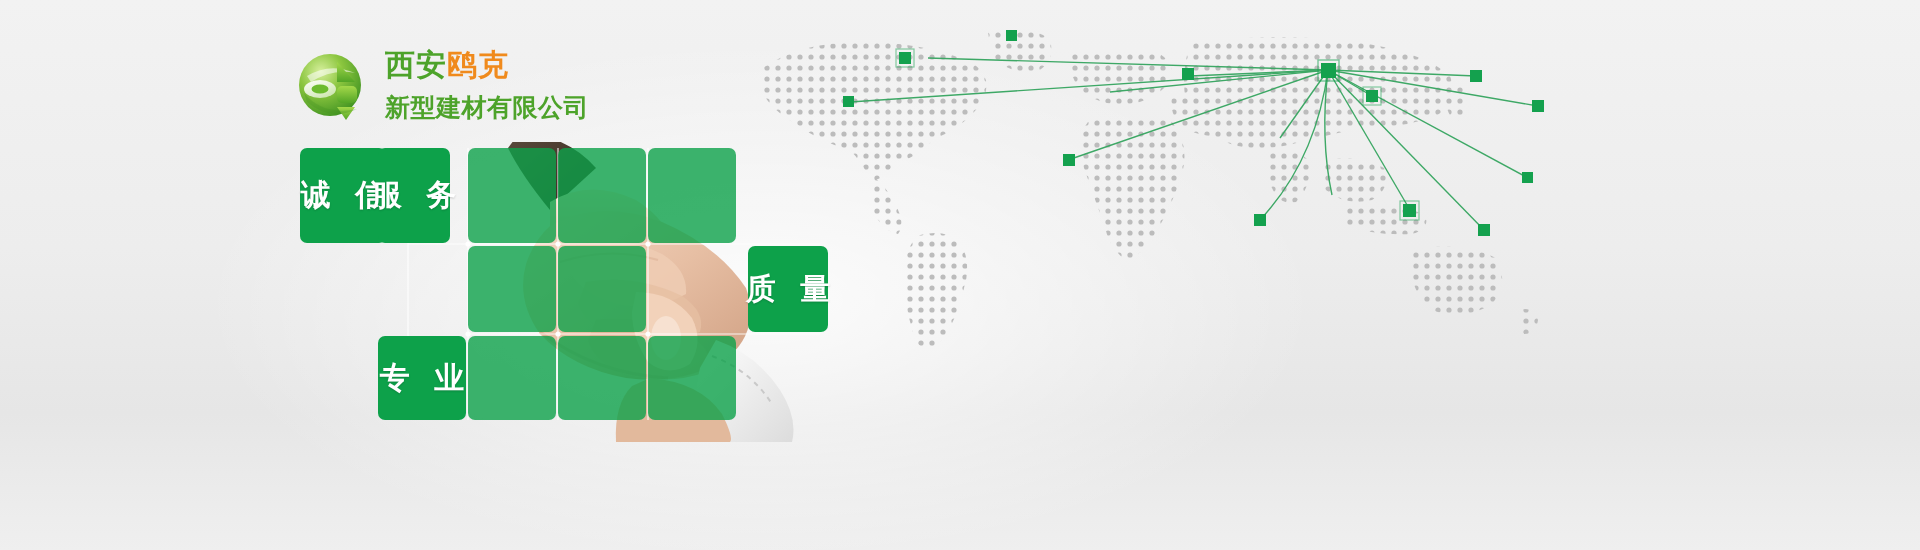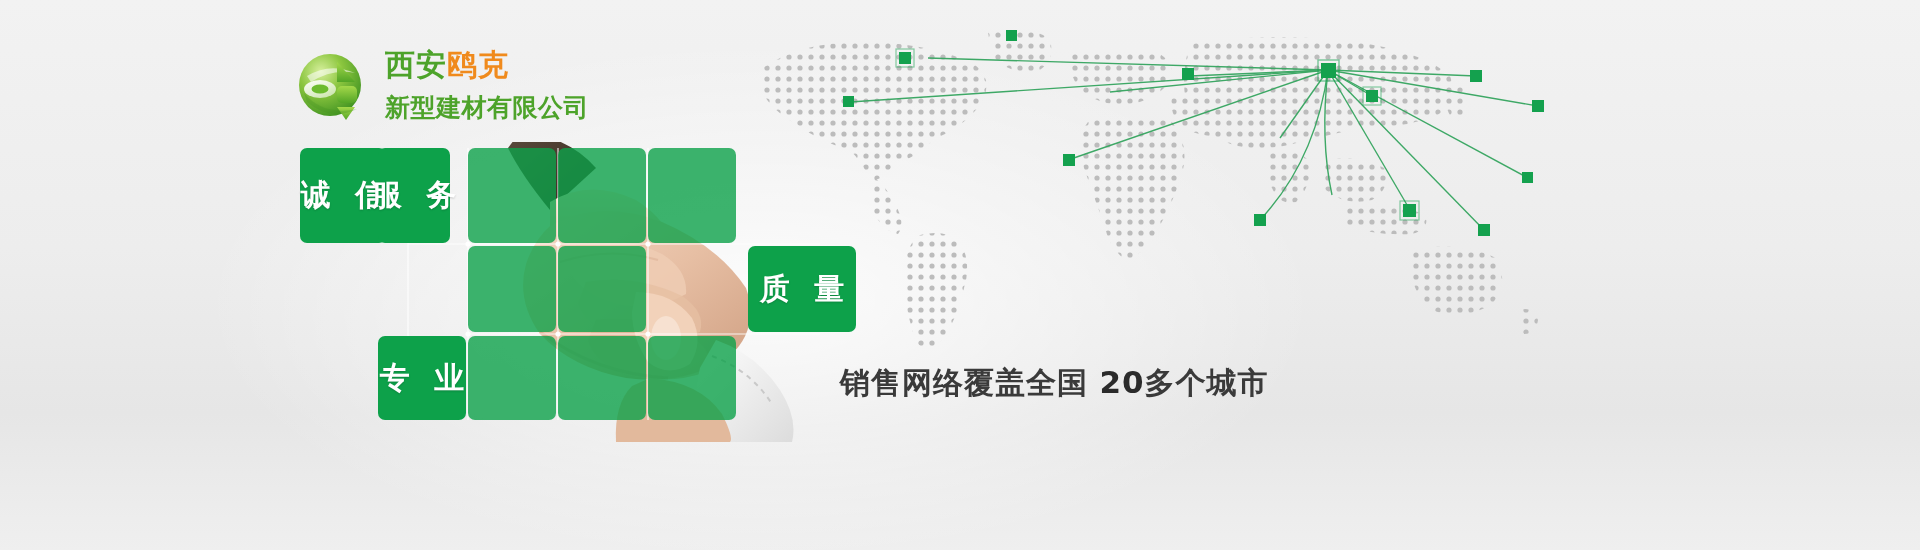--- a/index.html
+++ b/index.html
@@ -341,30 +341,27 @@
     </div>
     <div class="tile filled" style="left:88px;  top:0px;   width:72px;  height:95px;">
       <span class="tile-label">服 务</span>
     </div>
     <div class="tile glass" style="left:178px; top:0px;   width:88px;  height:95px;"></div>
     <div class="tile glass" style="left:268px; top:0px;   width:88px;  height:95px;"></div>
     <div class="tile glass" style="left:358px; top:0px;   width:88px;  height:95px;"></div>
 
     <div class="tile glass" style="left:178px; top:98px;  width:88px;  height:86px;"></div>
     <div class="tile glass" style="left:268px; top:98px;  width:88px;  height:86px;"></div>
-    <div class="tile filled" style="left:458px; top:98px;  width:108px;  height:86px;">
+    <div class="tile filled" style="left:458px; top:98px;  width:80px;  height:86px;">
       <span class="tile-label">质 量</span>
     </div>
 
     <div class="tile filled" style="left:88px;  top:188px; width:88px;  height:84px;">
       <span class="tile-label">专 业</span>
     </div>
     <div class="tile glass" style="left:178px; top:188px; width:88px;  height:84px;"></div>
     <div class="tile glass" style="left:268px; top:188px; width:88px;  height:84px;"></div>
     <div class="tile glass" style="left:358px; top:188px; width:88px;  height:84px;"></div>
 
   </div>
 
-  <div class="tagline">
-    <span>销售网络覆盖全国</span><span>&nbsp;</span><span class="hl">20</span><span>多个城市</span>
-  </div>
 
 </div>
 
 </body></html>

